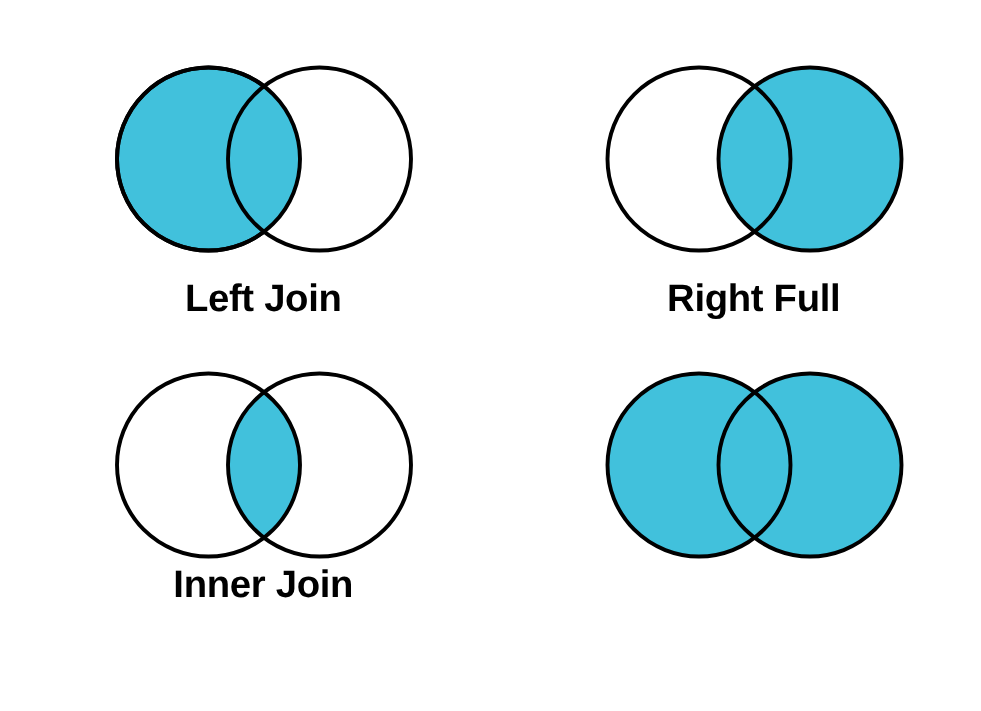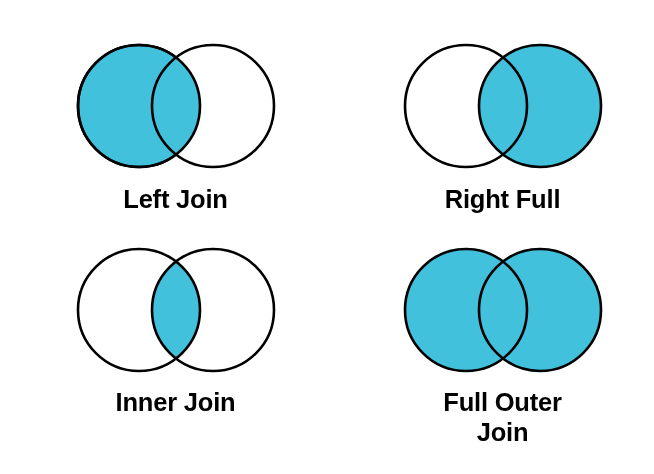--- a/index.html
+++ b/index.html
@@ -49,21 +49,21 @@
     line-height: 1.18;
     letter-spacing: -0.2px;
     white-space: pre-line;
     width: 200px;
   }
   
   .cell-top .venn-figure { margin-top: 41px; }
   .cell-top .venn-label { margin-top: 13px; }
   
   .cell-bottom .venn-figure { margin-top: 8px; }
-  .cell-bottom .venn-label { margin-top: 12px; }
+  .cell-bottom .venn-label { }
 </style>
 </head>
 <body>
 
 <div id="venn-grid">
 
   <div class="venn-cell cell-top">
     <div class="venn-figure">
       <svg class="venn-svg" viewBox="0 0 210 130">
         <defs>
@@ -119,17 +119,15 @@
 
   <div class="venn-cell cell-bottom">
     <div class="venn-figure">
       <svg class="venn-svg" viewBox="0 0 210 130">
         <circle cx="68" cy="65" r="61" fill="#41C1DC" stroke="none"></circle>
         <circle cx="142" cy="65" r="61" fill="#41C1DC" stroke="none"></circle>
         <circle cx="68" cy="65" r="61" fill="none" stroke="#000000" stroke-width="2.6"></circle>
         <circle cx="142" cy="65" r="61" fill="none" stroke="#000000" stroke-width="2.6"></circle>
       </svg>
     </div>
-    <div class="venn-label">Full Outer
-Join</div>
   </div>
 
 </div>
 
 </body></html>

